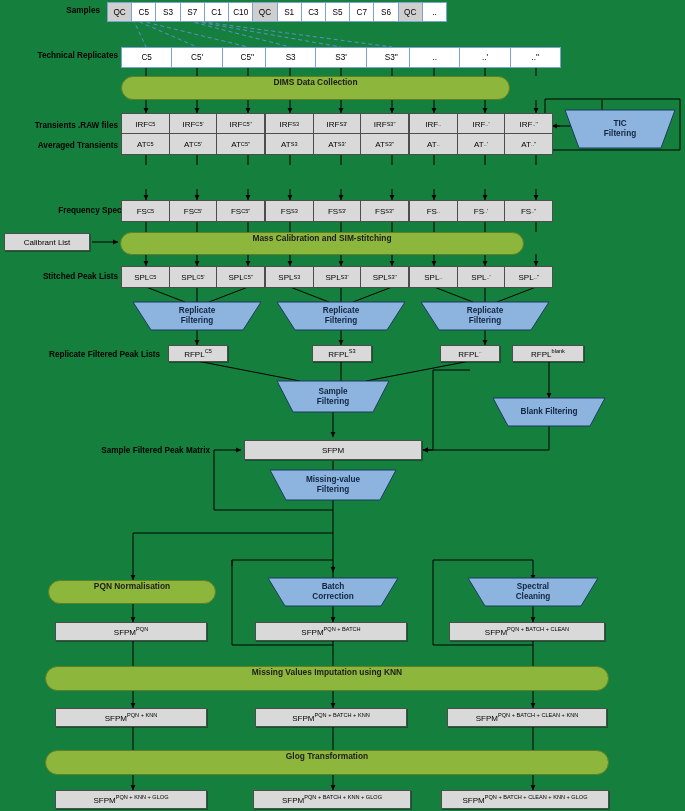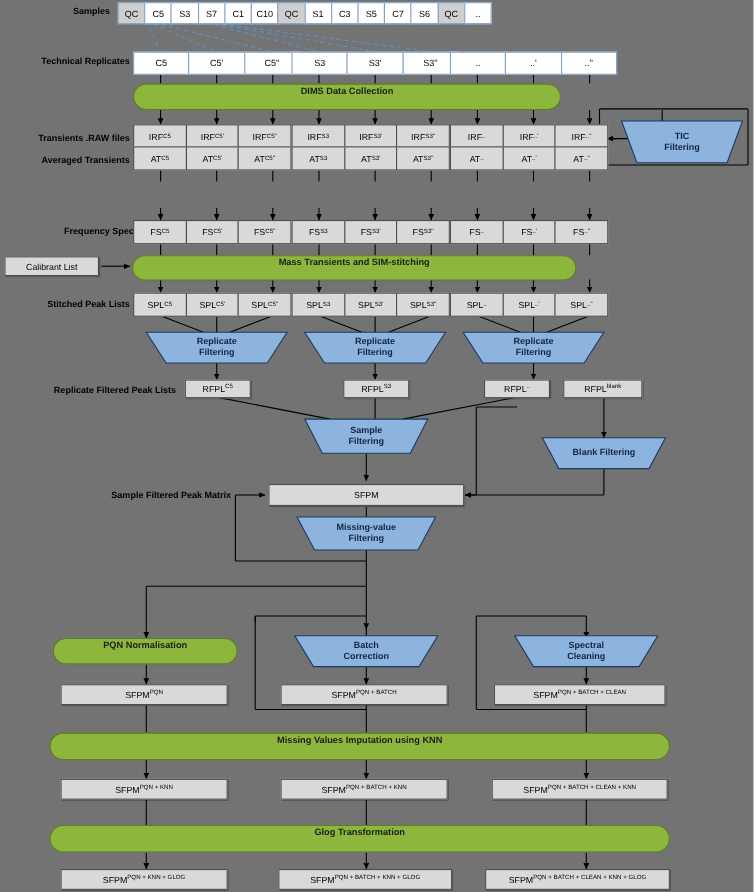--- a/index.html
+++ b/index.html
@@ -3,21 +3,21 @@
 <meta charset="utf-8">
 <style>
   html,body{margin:0;padding:0;background:#ffffff;}
   body{
     font-family:"Liberation Sans", sans-serif;
     -webkit-font-smoothing:antialiased;
   }
   #page{
     position:relative;
     width:685px;height:811px;
-    background:#737373;
+    background:#15803d;
     overflow:hidden;
   }
   .abs{position:absolute;box-sizing:border-box;}
 
   
   .rowlabel{
     font-size:8.2px;font-weight:bold;color:#000;
     text-align:right;line-height:1.1;
     white-space:nowrap;
   }
@@ -349,21 +349,21 @@
       <div class="greybox" style="flex: 1 1 0px; height: 20px; margin-left: 0px; box-shadow: none;">FS<span class="sups">..</span></div>
       <div class="greybox" style="flex: 1 1 0px; height: 20px; margin-left: -1px; box-shadow: none;">FS<span class="sups">..'</span></div>
       <div class="greybox" style="flex: 1 1 0px; height: 20px; margin-left: -1px; box-shadow: none;">FS<span class="sups">..''</span></div>
     </div>
 
   <div class="abs greybox" style="left:4px;top:233px;width:86px;height:18px;">
     <span>Calibrant List</span>
   </div>
 
   <div class="abs pill" style="left:120px;top:232px;width:404px;height:23px;">
-    <span>Mass Transients and SIM-stitching</span>
+    <span>Mass Calibration and SIM-stitching</span>
   </div>
 
   <div class="abs rowlabel" style="left:10px;top:272px;width:108px;">Stitched Peak Lists</div>
   <div class="abs" id="splgrp0" style="left:121px;top:266px;width:144px;display:flex;">
       <div class="greybox" style="flex: 1 1 0px; height: 20px; margin-left: 0px; box-shadow: none;">SPL<span class="sups">C5</span></div>
       <div class="greybox" style="flex: 1 1 0px; height: 20px; margin-left: -1px; box-shadow: none;">SPL<span class="sups">C5'</span></div>
       <div class="greybox" style="flex: 1 1 0px; height: 20px; margin-left: -1px; box-shadow: none;">SPL<span class="sups">C5''</span></div>
     </div>
   <div class="abs" id="splgrp1" style="left:265px;top:266px;width:144px;display:flex;">
       <div class="greybox" style="flex: 1 1 0px; height: 20px; margin-left: 0px; box-shadow: none;">SPL<span class="sups">S3</span></div>

